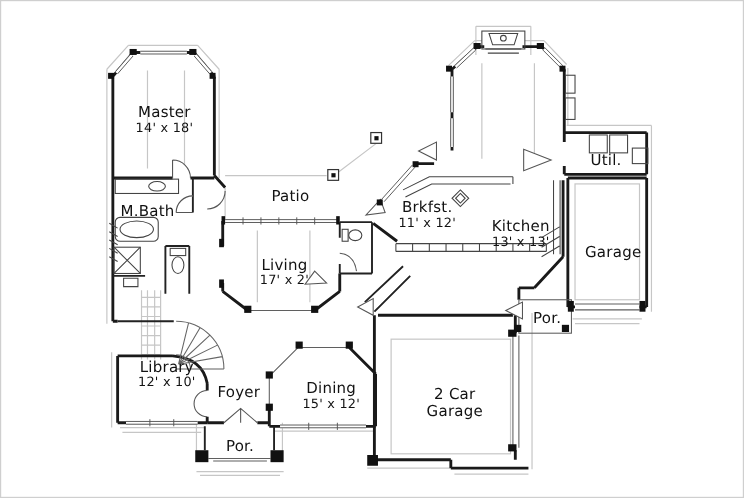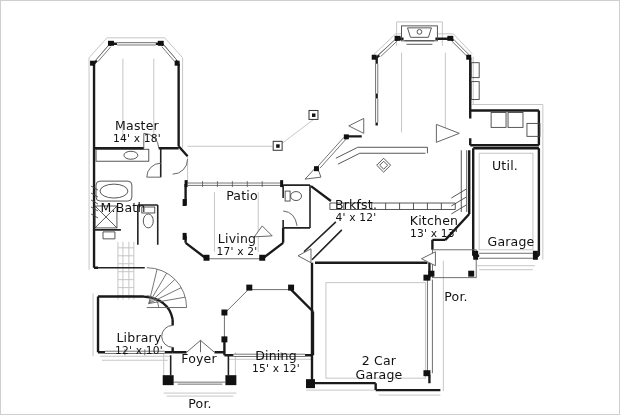--- a/index.html
+++ b/index.html
@@ -7,21 +7,20 @@
     position:relative;width:618px;height:413px;background:#ffffff;
     border:1px solid #cfcfcf;overflow:hidden;
     font-family:"DejaVu Sans",sans-serif;
   }
   #plan-svg{position:absolute;left:0;top:0;}
   .room-label{
     position:absolute;transform:translate(-50%,-50%);
     display:flex;flex-direction:column;align-items:center;
     color:#121212;white-space:nowrap;line-height:1.14;text-align:center;
     letter-spacing:0.2px;
-    margin-top:32px;
   }
   .rn{font-size:12.5px;}
   .rd{font-size:10.7px;text-align:right;}
   .room-label.big2 .rd{font-size:12.5px;}
 </style>
 </head>
 <body>
 
 <div id="stage">
 
@@ -212,27 +211,27 @@
 <div class="room-label" style="left:136px;top:99px">
   <span class="rn">Master</span>
   <span class="rd">14' x 18'</span>
 </div>
 <div class="room-label" style="left:122px;top:175px">
   <span class="rn">M.Bath</span>
 </div>
 <div class="room-label" style="left:241px;top:163px">
   <span class="rn">Patio</span>
 </div>
-<div class="room-label" style="left:236px;top:212px">
+<div class="room-label" style="left:236px;top:226px">
   <span class="rn">Living</span>
   <span class="rd">17' x 2'</span>
 </div>
 <div class="room-label" style="left:355px;top:178px">
   <span class="rn">Brkfst.</span>
-  <span class="rd">4' x 12'</span>
+  <span class="rd">11' x 12'</span>
 </div>
 <div class="room-label" style="left:433px;top:194px">
   <span class="rn">Kitchen</span>
   <span class="rd">13' x 13'</span>
 </div>
 <div class="room-label" style="left:504px;top:133px">
   <span class="rn">Util.</span>
 </div>
 <div class="room-label" style="left:510px;top:209px">
   <span class="rn">Garage</span>

